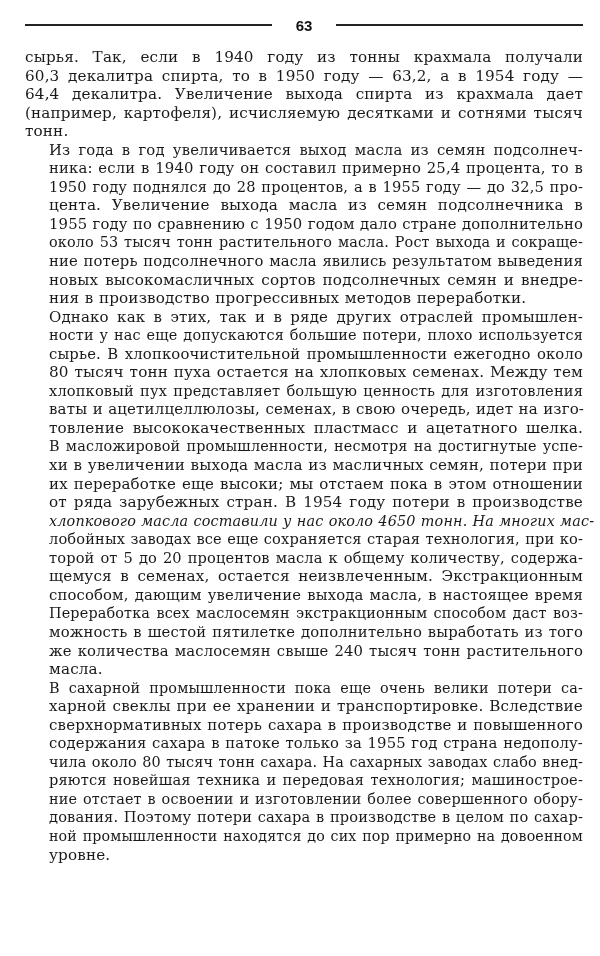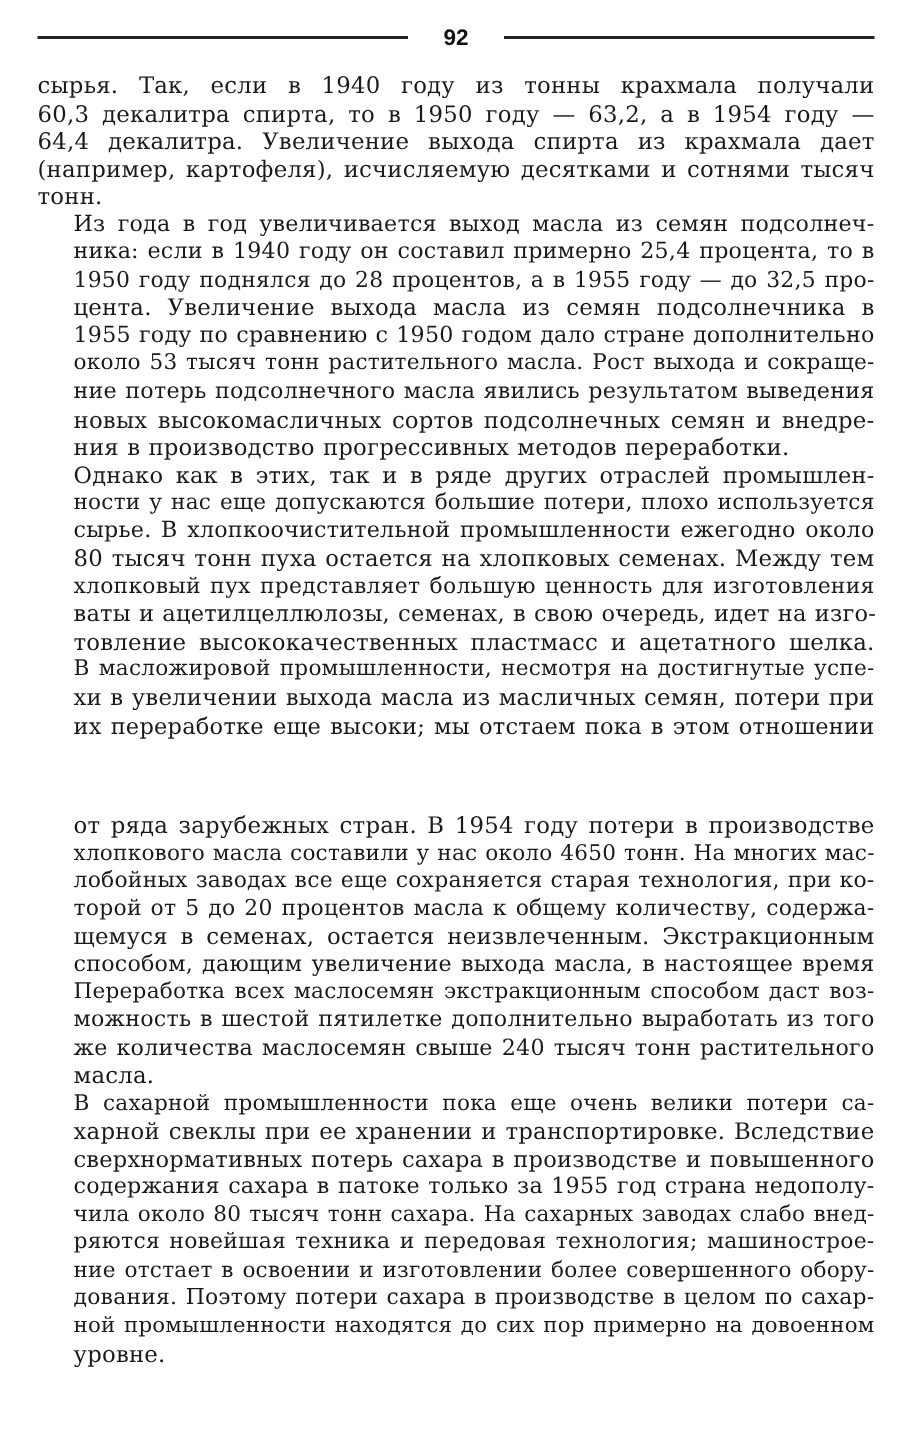--- a/index.html
+++ b/index.html
@@ -62,21 +62,21 @@
     }
     .para .line.last {
       text-align-last: left;
     }
   </style>
 </head>
 <body>
 
 <div class="page-header">
   <div class="rule"></div>
-  <span class="page-number">92</span>
+  <span class="page-number">63</span>
   <div class="rule"></div>
 </div>
 
 <div class="body-text">
   <p class="para">
     <span class="line" style="display: block;">сырья. Так, если в 1940 году из тонны крахмала получали</span>
     <span class="line" style="display: block;">60,3 декалитра спирта, то в 1950 году — 63,2, а в 1954 году —</span>
     <span class="line" style="display: block;">64,4 декалитра. Увеличение выхода спирта из крахмала дает</span>
     <span class="line" style="display: block;">(например, картофеля), исчисляемую десятками и сотнями тысяч</span>
     <span class="line last" style="display: block;">тонн.</span>
@@ -98,22 +98,22 @@
     <span class="line" style="display: block; font-size: 15px;">Однако как в этих, так и в ряде других отраслей промышлен-</span>
     <span class="line" style="display: block; font-size: 14.4px;">ности у нас еще допускаются большие потери, плохо используется</span>
     <span class="line" style="display: block; font-size: 14.8px;">сырье. В хлопкоочистительной промышленности ежегодно около</span>
     <span class="line" style="display: block;">80 тысяч тонн пуха остается на хлопковых семенах. Между тем</span>
     <span class="line" style="display: block; font-size: 14.6px;">хлопковый пух представляет большую ценность для изготовления</span>
     <span class="line" style="display: block; font-size: 15px;">ваты и ацетилцеллюлозы, семенах, в свою очередь, идет на изго-</span>
     <span class="line" style="display: block;">товление высококачественных пластмасс и ацетатного шелка.</span>
     <span class="line" style="display: block; font-size: 14.4px;">В масложировой промышленности, несмотря на достигнутые успе-</span>
     <span class="line" style="display: block;">хи в увеличении выхода масла из масличных семян, потери при</span>
     <span class="line" style="display: block; font-size: 15px;">их переработке еще высоки; мы отстаем пока в этом отношении</span>
-    <span class="line" style="display: block; margin-top: 48px;">от ряда зарубежных стран. В 1954 году потери в производстве</span>
-    <span class="line" style="display: block; font-size: 14.4px;">хлопкового масла составили у нас около 4650 тонн. На многих мас-</span>
+    <span class="line" style="display: block;">от ряда зарубежных стран. В 1954 году потери в производстве</span>
+    <span class="line" style="display: block; font-size: 14.4px; font-style: italic;">хлопкового масла составили у нас около 4650 тонн. На многих мас-</span>
     <span class="line" style="display: block; font-size: 14.6px;">лобойных заводах все еще сохраняется старая технология, при ко-</span>
     <span class="line" style="display: block; font-size: 14.6px;">торой от 5 до 20 процентов масла к общему количеству, содержа-</span>
     <span class="line" style="display: block;">щемуся в семенах, остается неизвлеченным. Экстракционным</span>
     <span class="line" style="display: block; font-size: 14.8px;">способом, дающим увеличение выхода масла, в настоящее время</span>
     <span class="line" style="display: block; font-size: 14.4px;">Переработка всех маслосемян экстракционным способом даст воз-</span>
     <span class="line" style="display: block; font-size: 14.8px;">можность в шестой пятилетке дополнительно выработать из того</span>
     <span class="line" style="display: block; font-size: 14.8px;">же количества маслосемян свыше 240 тысяч тонн растительного</span>
     <span class="line last" style="display: block;">масла.</span>
   </p>
 

